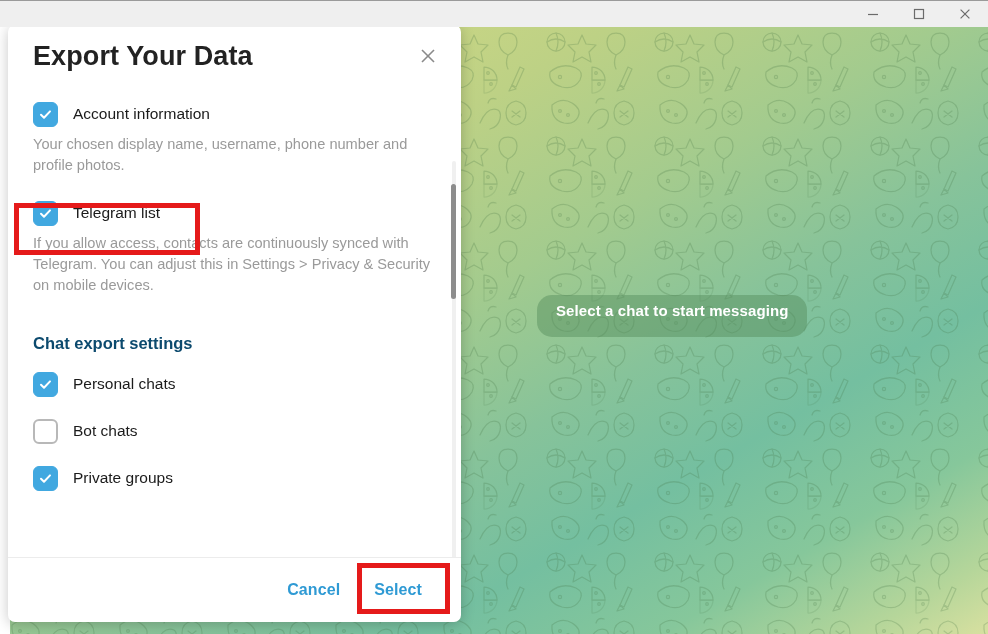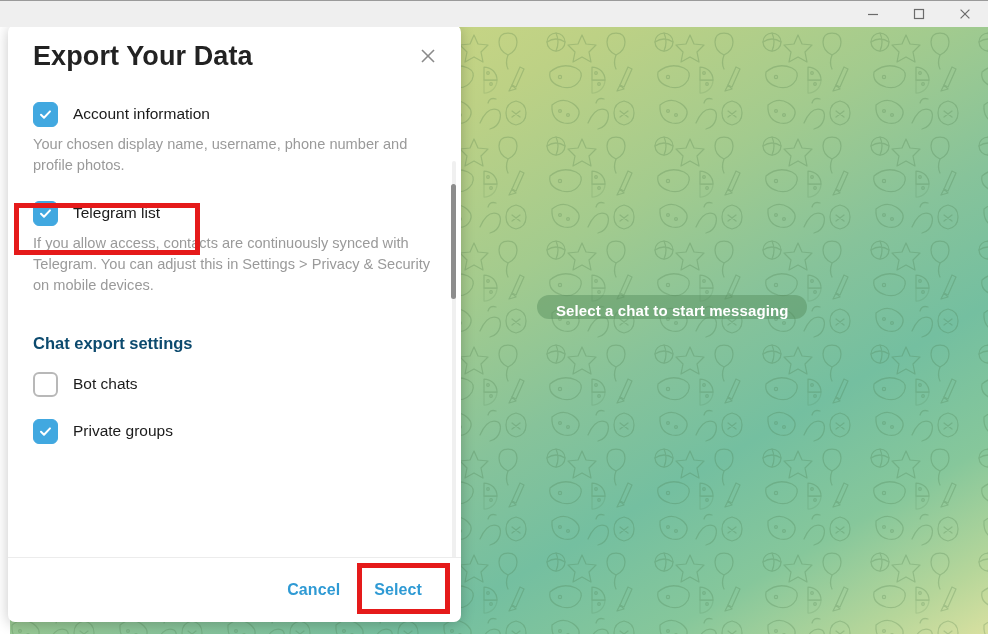--- a/index.html
+++ b/index.html
@@ -69,21 +69,21 @@
   .chat-doodles {
     position: absolute;
     inset: 0;
     opacity: 0.30;
   }
 
   .chat-pill {
     position: absolute;
     left: 537px;
     top: 268px;
-    padding: 7px 19px 0 19px;
+    padding: 7px 19px 18px 19px;
     border-radius: 15px;
     background: rgba(84,140,90,0.45);
     color: #ffffff;
     font-size: 15px;
     font-weight: bold;
     letter-spacing: 0.1px;
     white-space: nowrap;
   }
 
   
@@ -344,20 +344,28 @@
           <svg width="15" height="15" viewBox="0 0 15 15">
               <path d="M3 7.8 L6 10.8 L12 4.4" fill="none" stroke="#ffffff" stroke-width="2" stroke-linecap="round" stroke-linejoin="round"></path>
             </svg>
         </span>
         <span class="opt-label">Telegram list</span>
       </div>
       <p class="opt-desc">If you allow access, contacts are continuously synced with Telegram. You can adjust this in Settings &gt; Privacy &amp; Security on mobile devices.</p>
 
       <div class="section-head">Chat export settings</div>
 
+      <div class="opt-row" style="margin-bottom:17px;">
+        <span class="cbx on">
+          <svg width="15" height="15" viewBox="0 0 15 15">
+              <path d="M3 7.8 L6 10.8 L12 4.4" fill="none" stroke="#ffffff" stroke-width="2" stroke-linecap="round" stroke-linejoin="round"></path>
+            </svg>
+        </span>
+        <span class="opt-label">Personal chats</span>
+      </div>
 
       <div class="opt-row" style="margin-bottom:17px;">
         <span class="cbx off"></span>
         <span class="opt-label">Bot chats</span>
       </div>
 
       <div class="opt-row">
         <span class="cbx on">
           <svg width="15" height="15" viewBox="0 0 15 15">
               <path d="M3 7.8 L6 10.8 L12 4.4" fill="none" stroke="#ffffff" stroke-width="2" stroke-linecap="round" stroke-linejoin="round"></path>

